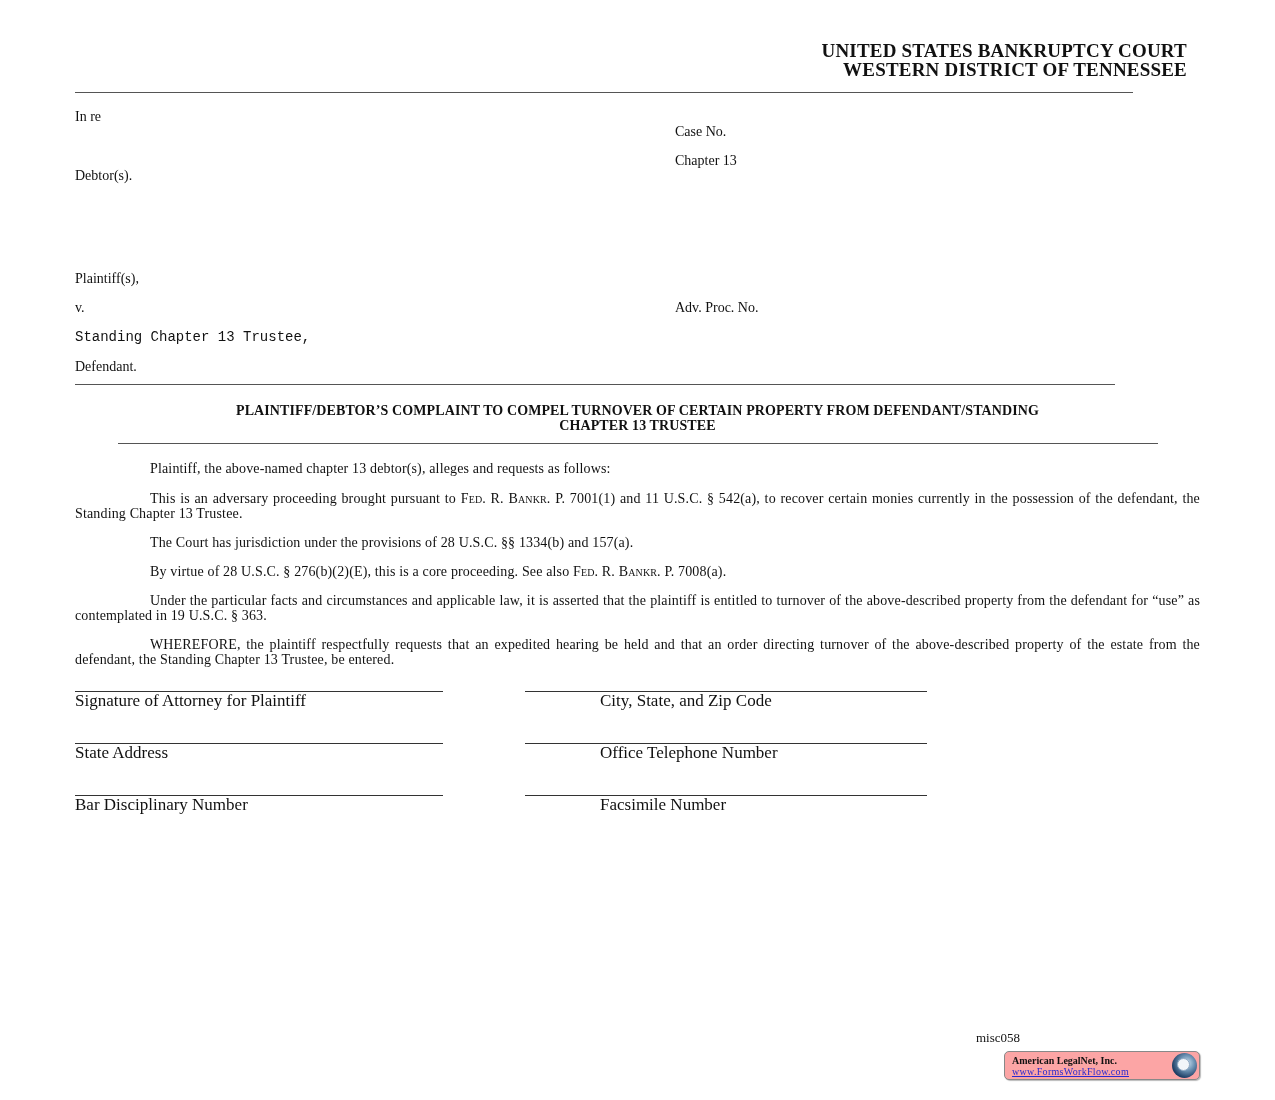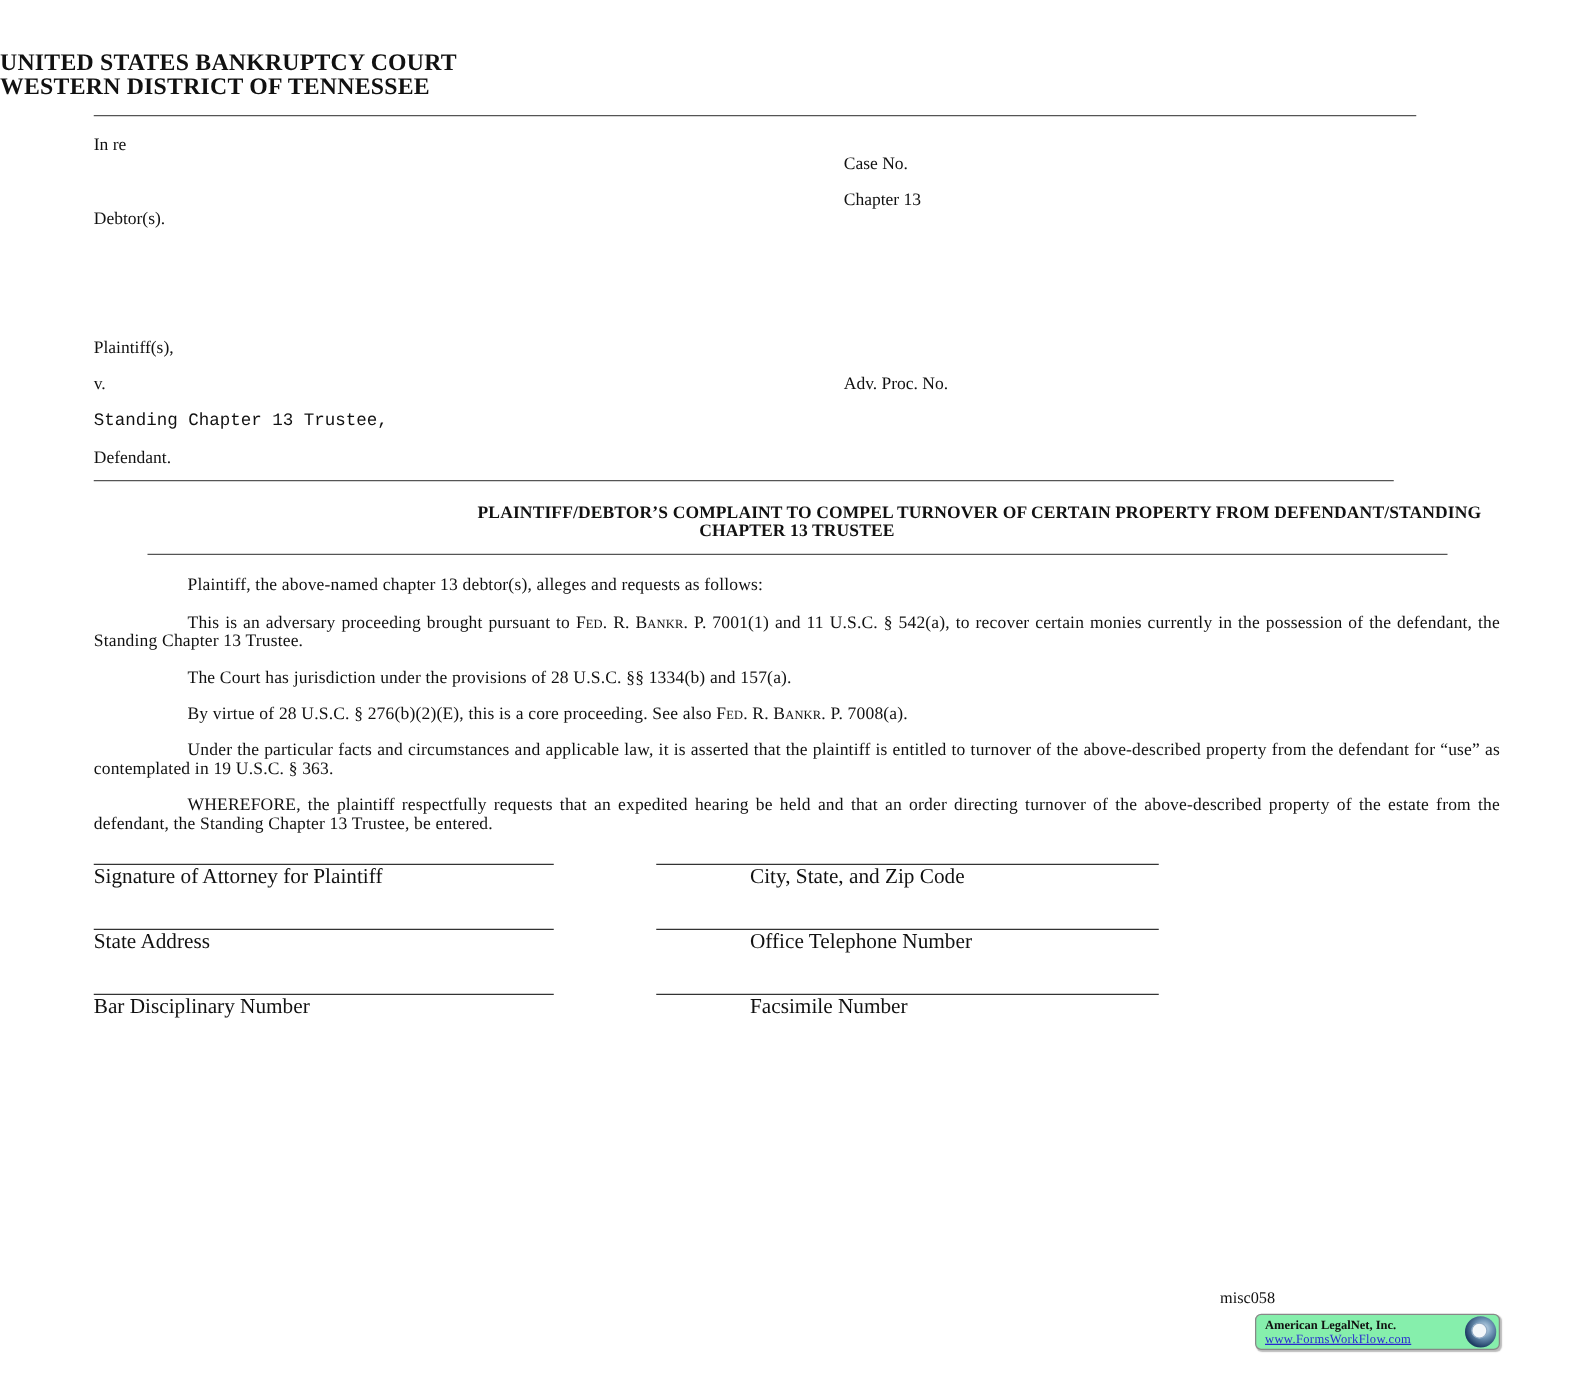--- a/index.html
+++ b/index.html
@@ -3,42 +3,42 @@
   <meta charset="utf-8">
   <style>
     html, body { margin: 0; padding: 0; background: #ffffff; }
     body {
       width: 1275px; height: 1100px; position: relative; overflow: hidden;
       font-family: "Liberation Serif", "DejaVu Serif", serif;
       color: #111111;
     }
     .abs { position: absolute; white-space: nowrap; }
     .court-title {
-      position: absolute; left: 0; width: 1187px; text-align: left;
+      position: absolute; left: 0; width: 1187px; text-align: right;
       font-weight: bold; font-size: 19px; letter-spacing: 0.2px; line-height: 19px;
     }
     .rule { position: absolute; height: 0; border-top: 1px solid #555; }
     .cap { font-size: 14px; line-height: 16px; }
     .doc-title {
       position: absolute; left: 90px; width: 1095px; text-align: center;
       font-weight: bold; font-size: 14px; line-height: 15px; letter-spacing: 0.1px;
     }
     .para {
       position: absolute; left: 75px; width: 1125px;
       font-size: 14px; line-height: 15px; text-align: justify; text-align-last: left;
       letter-spacing: 0.15px;
     }
     .indent { text-indent: 75px; }
     .sc { font-variant: small-caps; }
     .sig-line { position: absolute; height: 0; border-top: 1px solid #333; }
     .sig-label { position: absolute; font-size: 17px; line-height: 14px; white-space: nowrap; }
     .form-id { position: absolute; left: 976px; top: 1030px; font-size: 13px; }
     .badge {
       position: absolute; left: 1004px; top: 1051px; width: 194px; height: 27px;
-      border: 1px solid #888; border-radius: 5px; background: #86efac;
+      border: 1px solid #888; border-radius: 5px; background: #fca5a5;
       box-shadow: 1px 1px 1px #bbb;
     }
     .badge-name {
       position: absolute; left: 7px; top: 3px; font-size: 10px; font-weight: bold; white-space: nowrap;
     }
     .badge-url {
       position: absolute; left: 7px; top: 14px; font-size: 10px; color: #2a2ad0;
       text-decoration: underline; white-space: nowrap; letter-spacing: 0.3px;
     }
     .badge-logo {
@@ -62,21 +62,21 @@
 <div class="abs cap" style="left:675px; top:153px;">Chapter 13</div>
 <div class="abs cap" style="left:75px; top:168px;">Debtor(s).</div>
 
 <div class="abs cap" style="left:75px; top:271px;">Plaintiff(s),</div>
 <div class="abs cap" style="left:75px; top:300px;">v.</div>
 <div class="abs cap" style="left:675px; top:300px;">Adv. Proc. No.</div>
 <div class="abs cap" style="left:75px; top:329px;font-family:Liberation Mono, monospace;">Standing Chapter 13 Trustee,</div>
 <div class="abs cap" style="left:75px; top:359px;">Defendant.</div>
 <div class="rule" style="left:75px; top:384px; width:1040px;"></div>
 
-<div class="doc-title" style="top:403px;text-align:right;">PLAINTIFF/DEBTOR’S COMPLAINT TO COMPEL TURNOVER OF CERTAIN PROPERTY FROM DEFENDANT/STANDING</div>
+<div class="doc-title" style="top:403px;">PLAINTIFF/DEBTOR’S COMPLAINT TO COMPEL TURNOVER OF CERTAIN PROPERTY FROM DEFENDANT/STANDING</div>
 <div class="doc-title" style="top:418px;">CHAPTER 13 TRUSTEE</div>
 <div class="rule" style="left:118px; top:443px; width:1040px;"></div>
 
 <div class="para indent" style="top:461px;">Plaintiff, the above-named chapter 13 debtor(s), alleges and requests as follows:</div>
 
 <div class="para indent" style="top:491px;"><span>This is an adversary proceeding brought pursuant to </span><span class="sc">Fed. R. Bankr. P.</span><span> 7001(1) and 11 U.S.C. § 542(a), to recover certain monies currently in the possession of the defendant, the Standing Chapter 13 Trustee.</span></div>
 
 <div class="para indent" style="top:535px;">The Court has jurisdiction under the provisions of 28 U.S.C. §§ 1334(b) and 157(a).</div>
 
 <div class="para indent" style="top:564px;"><span>By virtue of 28 U.S.C. § 276(b)(2)(E), this is a core proceeding.  See also </span><span class="sc">Fed. R. Bankr. P.</span><span> 7008(a).</span></div>

